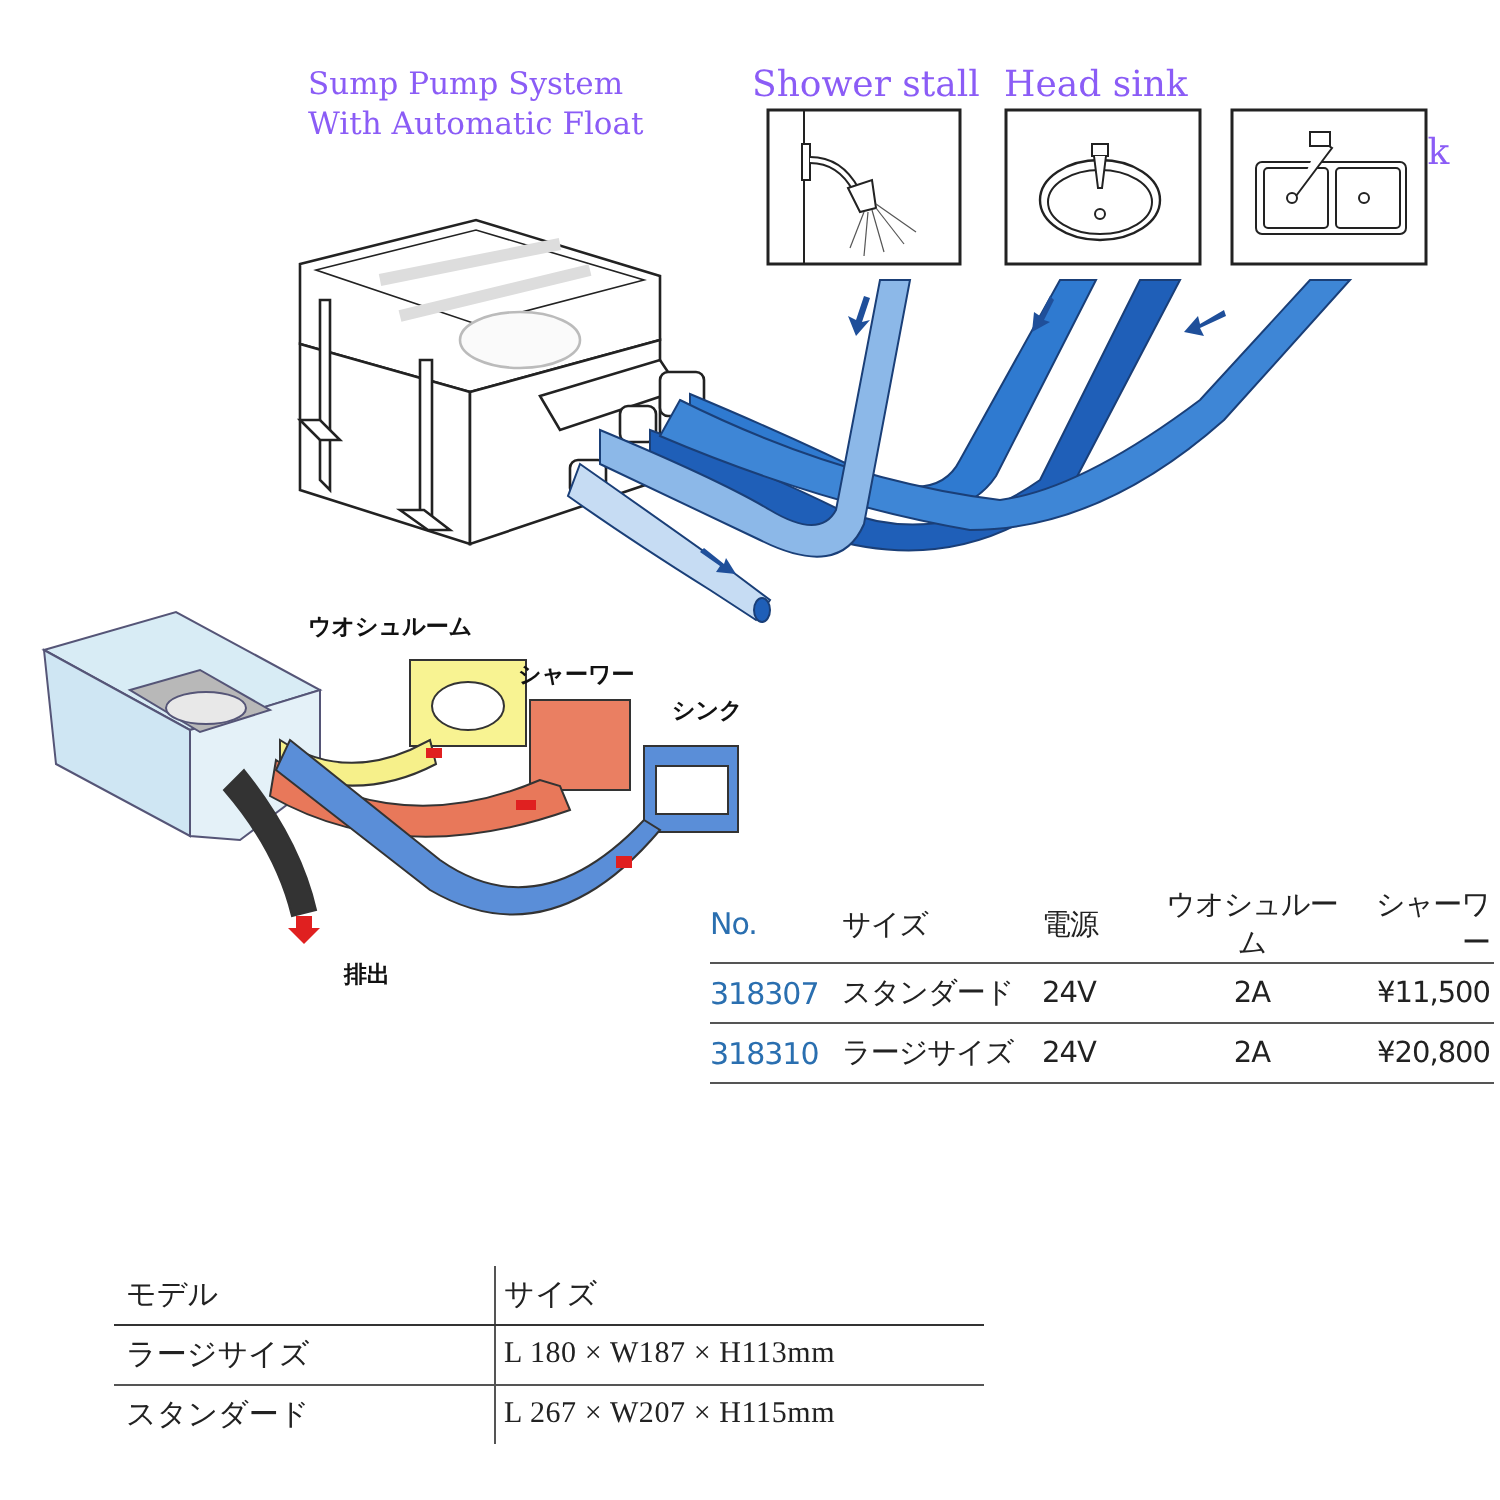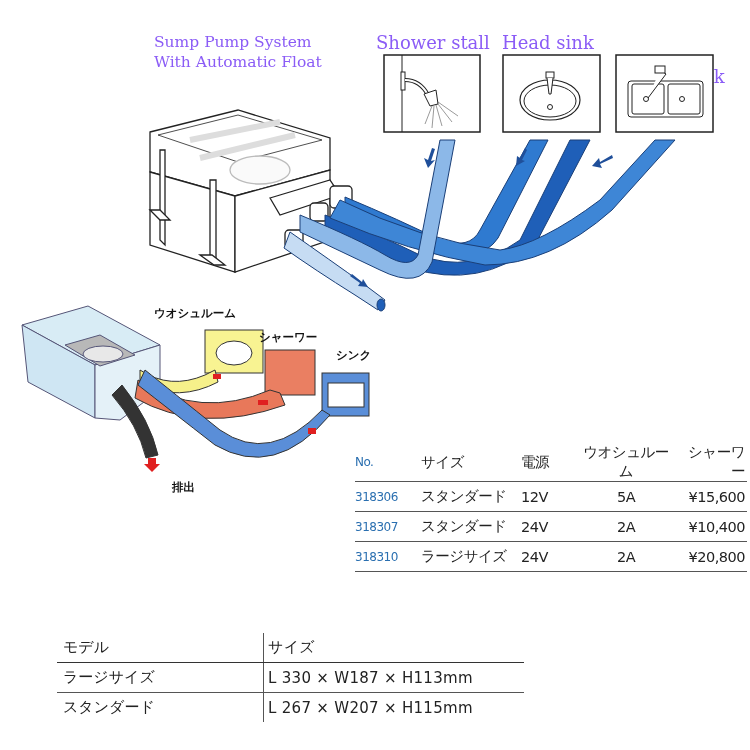--- a/index.html
+++ b/index.html
@@ -5,27 +5,27 @@
   html, body { margin: 0; padding: 0; background: #ffffff; }
   body { width: 750px; height: 750px; position: relative; overflow: hidden; font-family: "Liberation Sans", sans-serif; }
   .abs { position: absolute; }
   .serif { font-family: "DejaVu Serif", "Liberation Serif", serif; color: #8b5cf6; }
   .title-block { left: 154px; top: 32px; font-size: 15.5px; line-height: 20px; }
   .fixture-label { font-size: 18px; top: 32px; }
   .jp-label { font-family: "DejaVu Sans", sans-serif; font-weight: bold; font-size: 11.5px; color: #111; }
   .spec-table { left: 355px; top: 443px; width: 392px; border-collapse: collapse; font-family: "DejaVu Sans", sans-serif; font-size: 14.5px; color: #222; }
   .spec-table th, .spec-table td { padding: 0; height: 29px; font-weight: normal; border-bottom: 1.5px solid #555; letter-spacing: -0.5px; }
   .spec-table th { text-align: left; }
-  .spec-table td.no, .spec-table th.no { color: #2a6fb0; font-size: 12px; width: 60px; }
+  .spec-table td.no, .spec-table th.no { color: #2a6fb0; font-size: 15px; width: 60px; }
   .spec-table .size { width: 92px; padding-left: 6px; }
   .spec-table .volt { width: 56px; padding-left: 8px; }
   .spec-table .fuse { width: 98px; text-align: center; }
   .spec-table .price { text-align: right; padding-right: 2px; }
   .dim-table { left: 57px; top: 633px; border-collapse: collapse; font-family: "DejaVu Sans", sans-serif; font-size: 15px; color: #222; }
-  .dim-table td { height: 29px; padding: 0 16px 0 6px; }
+  .dim-table td { height: 29px; padding: 0 0 0 6px; font-family: Liberation Serif, serif; }
   .dim-table td.model { width: 184px; padding-left: 6px; }
   .dim-table td.dims { border-left: 1.5px solid #555; width: 240px; padding-left: 4px; letter-spacing: 0.3px; }
   .dim-table tr.hdr td, .dim-table tr.r1 td { border-bottom: 1.5px solid #555; }
   .dim-table tr.hdr td { border-bottom: 1.5px solid #333; }
 </style>
 </head>
 <body>
 
 <div class="abs serif title-block">
   <div>Sump Pump System</div>
@@ -146,51 +146,44 @@
     <tr>
       <th class="no">No.</th>
       <th class="size">サイズ</th>
       <th class="volt">電源</th>
       <th class="fuse">ウオシュルーム</th>
       <th class="price">シャーワー</th>
     </tr>
   </thead>
   <tbody>
     <tr>
-      <td class="no">318306</td>
-      <td class="size">スタンダード</td>
-      <td class="volt">12V</td>
-      <td class="fuse">5A</td>
-      <td class="price">¥15,600</td>
-    </tr>
-    <tr>
       <td class="no">318307</td>
       <td class="size">スタンダード</td>
       <td class="volt">24V</td>
       <td class="fuse">2A</td>
-      <td class="price">¥10,400</td>
+      <td class="price">¥11,500</td>
     </tr>
     <tr>
       <td class="no">318310</td>
       <td class="size">ラージサイズ</td>
       <td class="volt">24V</td>
       <td class="fuse">2A</td>
       <td class="price">¥20,800</td>
     </tr>
   </tbody>
 </table>
 
 <table class="abs dim-table">
   <tbody>
       <tr class="hdr">
     <td class="model">モデル</td>
     <td class="dims">サイズ</td>
   </tr>
   <tr class="r1">
     <td class="model">ラージサイズ</td>
-    <td class="dims">L 330 × W187 × H113mm</td>
+    <td class="dims">L 180 × W187 × H113mm</td>
   </tr>
   <tr>
     <td class="model">スタンダード</td>
     <td class="dims">L 267 × W207 × H115mm</td>
   </tr>
 </tbody>
   </table>
 
 </body></html>

